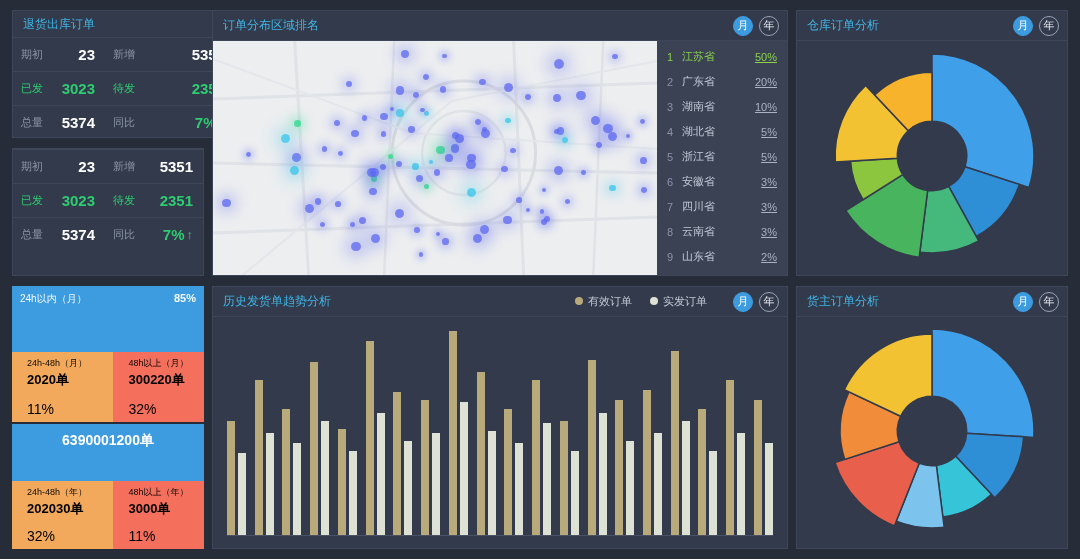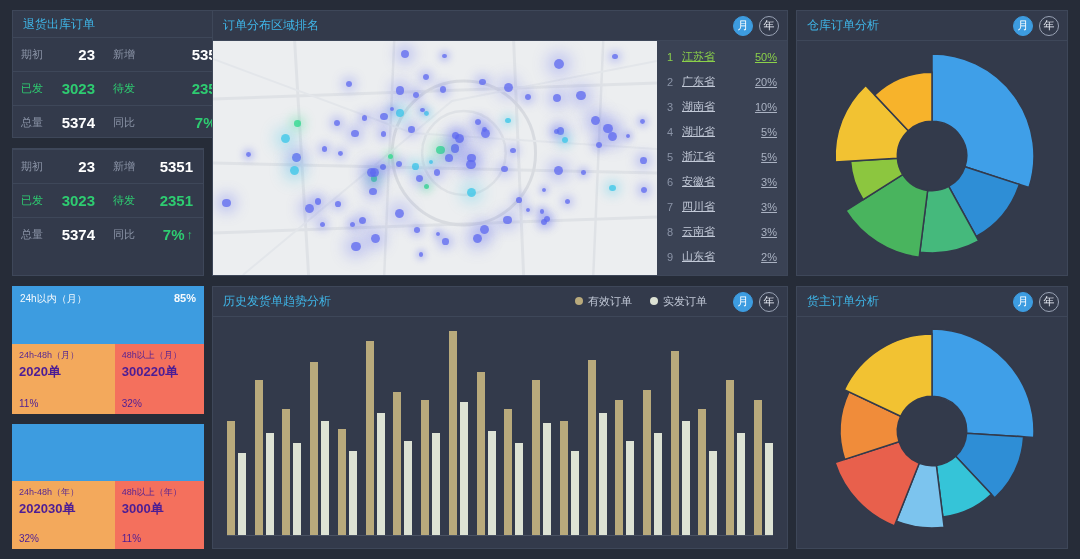--- a/index.html
+++ b/index.html
@@ -25,37 +25,37 @@
   .green { color:#2ecc71 !important; }
   .arrow-up { color:#2ecc71; font-size:13px; font-weight:bold; margin-left:2px; }
 
   
   .tiles { position:absolute; left:12px; width:192px; }
   .tile-blue { background:#3d9ce0; color:#fff; padding:6px 8px 4px; }
   .tile-top { display:flex; justify-content:space-between; font-size:10px; opacity:.95; }
   .tile-pct-big { font-size:11px; font-weight:bold; }
   .tile-big { text-align:center; font-size:16px; font-weight:bold; margin-top:3px; line-height:1.05; word-break:break-all; }
   .tile-row { display:flex; }
-  .small-tile { padding:5px 7px; color:#4c1d95; display:flex; flex-direction:column; }
+  .small-tile { padding:5px 15px; color:#000000; display:flex; flex-direction:column; }
   .tile-orange { flex:1.18; background:#f3a95c; }
   .tile-red { flex:1; background:#f4705d; }
   .small-label { font-size:9px; opacity:.95; white-space:nowrap; }
   .small-value { font-size:13px; font-weight:bold; margin-top:3px; word-break:break-all; line-height:1.1; }
-  .small-pct { font-size:10px; margin-top:auto; }
+  .small-pct { font-size:14px; margin-top:auto; }
 
   
   .map-body { display:flex; height:calc(100% - 30px); }
   .map { flex:1; position:relative; background:#eceef0; overflow:hidden; }
   .roads { position:absolute; inset:0; width:100%; height:100%; }
   #dots { position:absolute; inset:0; }
   .dot-pt { position:absolute; border-radius:50%; }
   .ranking { width:130px; background:#3a4254; padding:3px 0; overflow:hidden; }
   .rank-row { display:flex; align-items:center; height:25px; padding:0 10px; font-size:11px; color:#c3cad8; }
   .rank-row .rk { width:15px; color:#8a93a6; }
-  .rank-row .nm { flex:1;text-decoration:underline; }
+  .rank-row .nm { flex:1; }
   .rank-row .pct { color:#aab2c2;text-decoration:underline; }
   .rank-row.first, .rank-row.first .rk, .rank-row.first .pct { color:#8bd14a; }
 
   
   .legend { display:flex; gap:18px; align-items:center; font-size:11px; color:#c3cad8; margin-left:auto; margin-right:26px; }
   .legend .ldot { width:8px; height:8px; border-radius:50%; display:inline-block; margin-right:5px; }
   .bar-chart { position:absolute; left:14px; right:14px; top:44px; bottom:12px;
                display:flex; align-items:flex-end; justify-content:space-between;
                border-bottom:1px solid #4a5263; }
   .bar-group { display:flex; align-items:flex-end; gap:3px; height:100%; }
@@ -108,21 +108,21 @@
       <div class="sg sg-value">5374</div>
       <div class="sg sg-label">同比</div>
       <div class="sg sg-value green">
         <span>7%</span>
           <span class="arrow-up">↑</span>
       </div>
     </div>
   </section>
 
   <section class="tiles" style="top:286px; height:128px;">
-    <div class="tile-blue" style="height:58px;">
+    <div class="tile-blue" style="height:66px;">
       <div class="tile-top">
         <span>24h以内（月）</span>
         <span class="tile-pct-big">85%</span>
       </div>
     </div>
     <div class="tile-row" style="height:70px;">
       <div class="small-tile tile-orange">
         <span class="small-label">24h-48h（月）</span>
         <span class="small-value">2020单</span>
         <span class="small-pct">11%</span>
@@ -130,20 +130,21 @@
       <div class="small-tile tile-red">
         <span class="small-label">48h以上（月）</span>
         <span class="small-value">300220单</span>
         <span class="small-pct">32%</span>
       </div>
     </div>
   </section>
 
   <section class="tiles" style="top:424px; height:125px;">
     <div class="tile-blue" style="height:57px;">
+      <div class="tile-big" style="font-size:14px;">6390001200单</div>
     </div>
     <div class="tile-row" style="height:68px;">
       <div class="small-tile tile-orange">
         <span class="small-label">24h-48h（年）</span>
         <span class="small-value">202030单</span>
         <span class="small-pct">32%</span>
       </div>
       <div class="small-tile tile-red">
         <span class="small-label">48h以上（年）</span>
         <span class="small-value">3000单</span>

